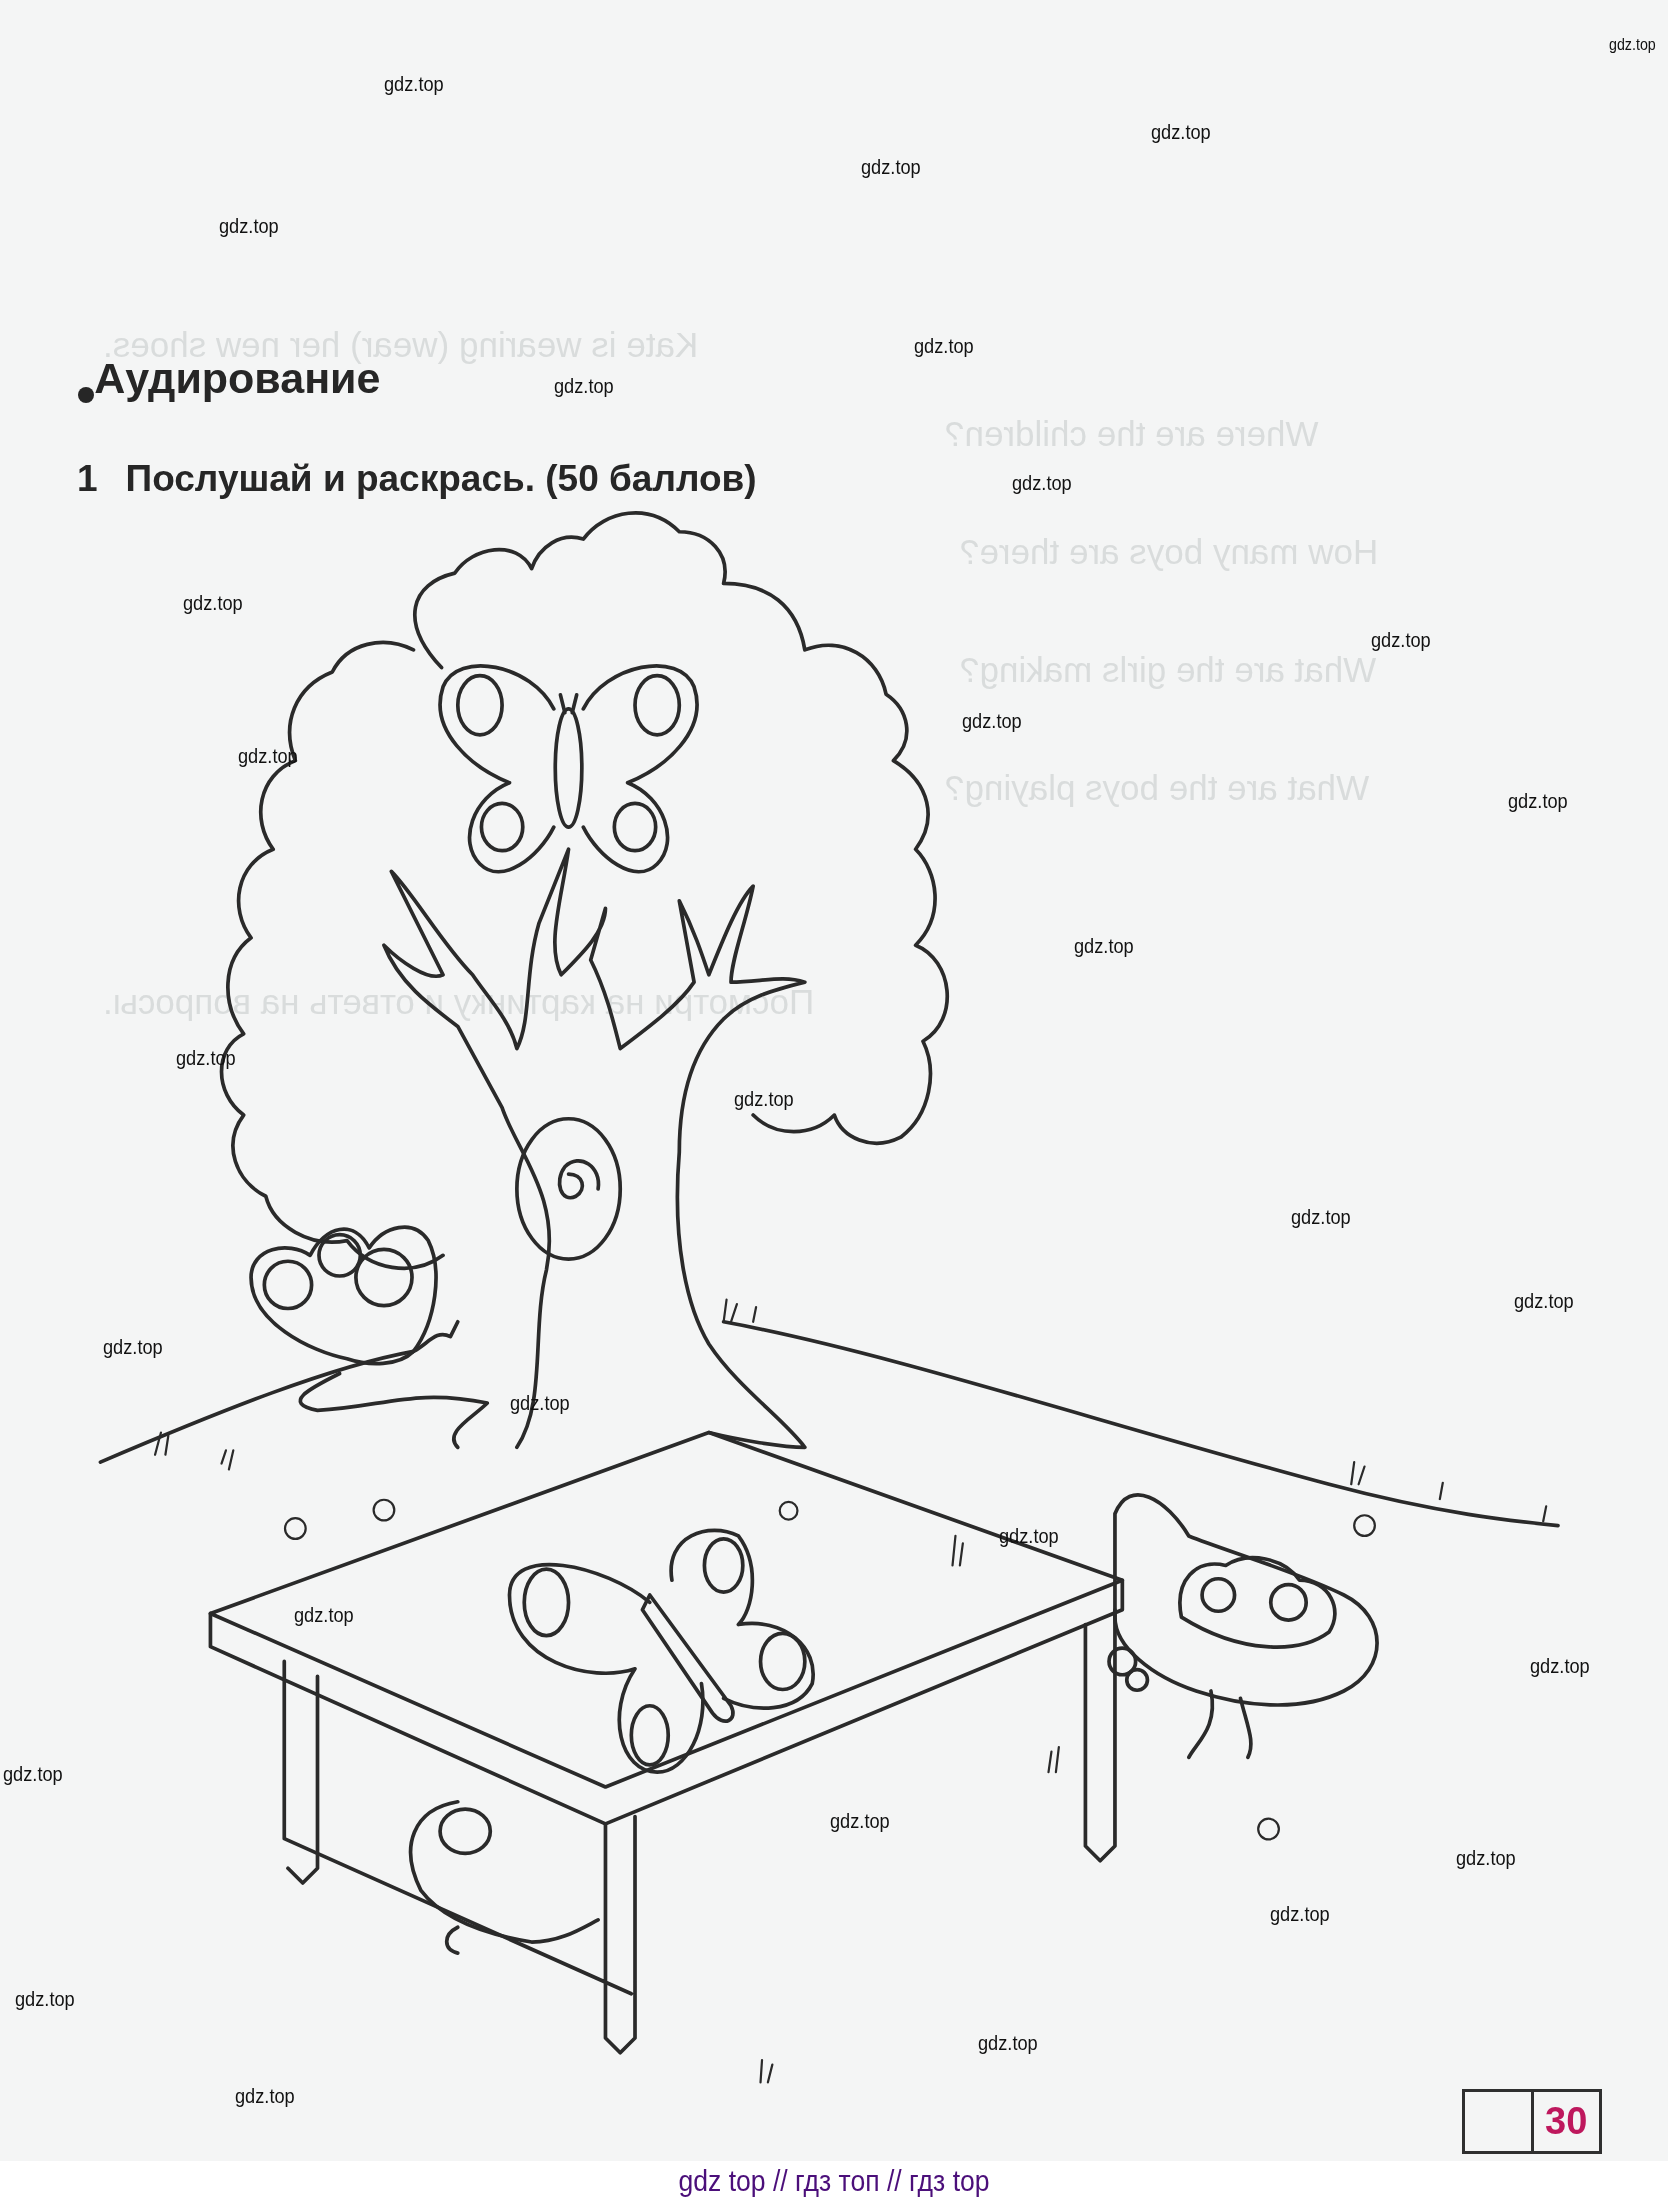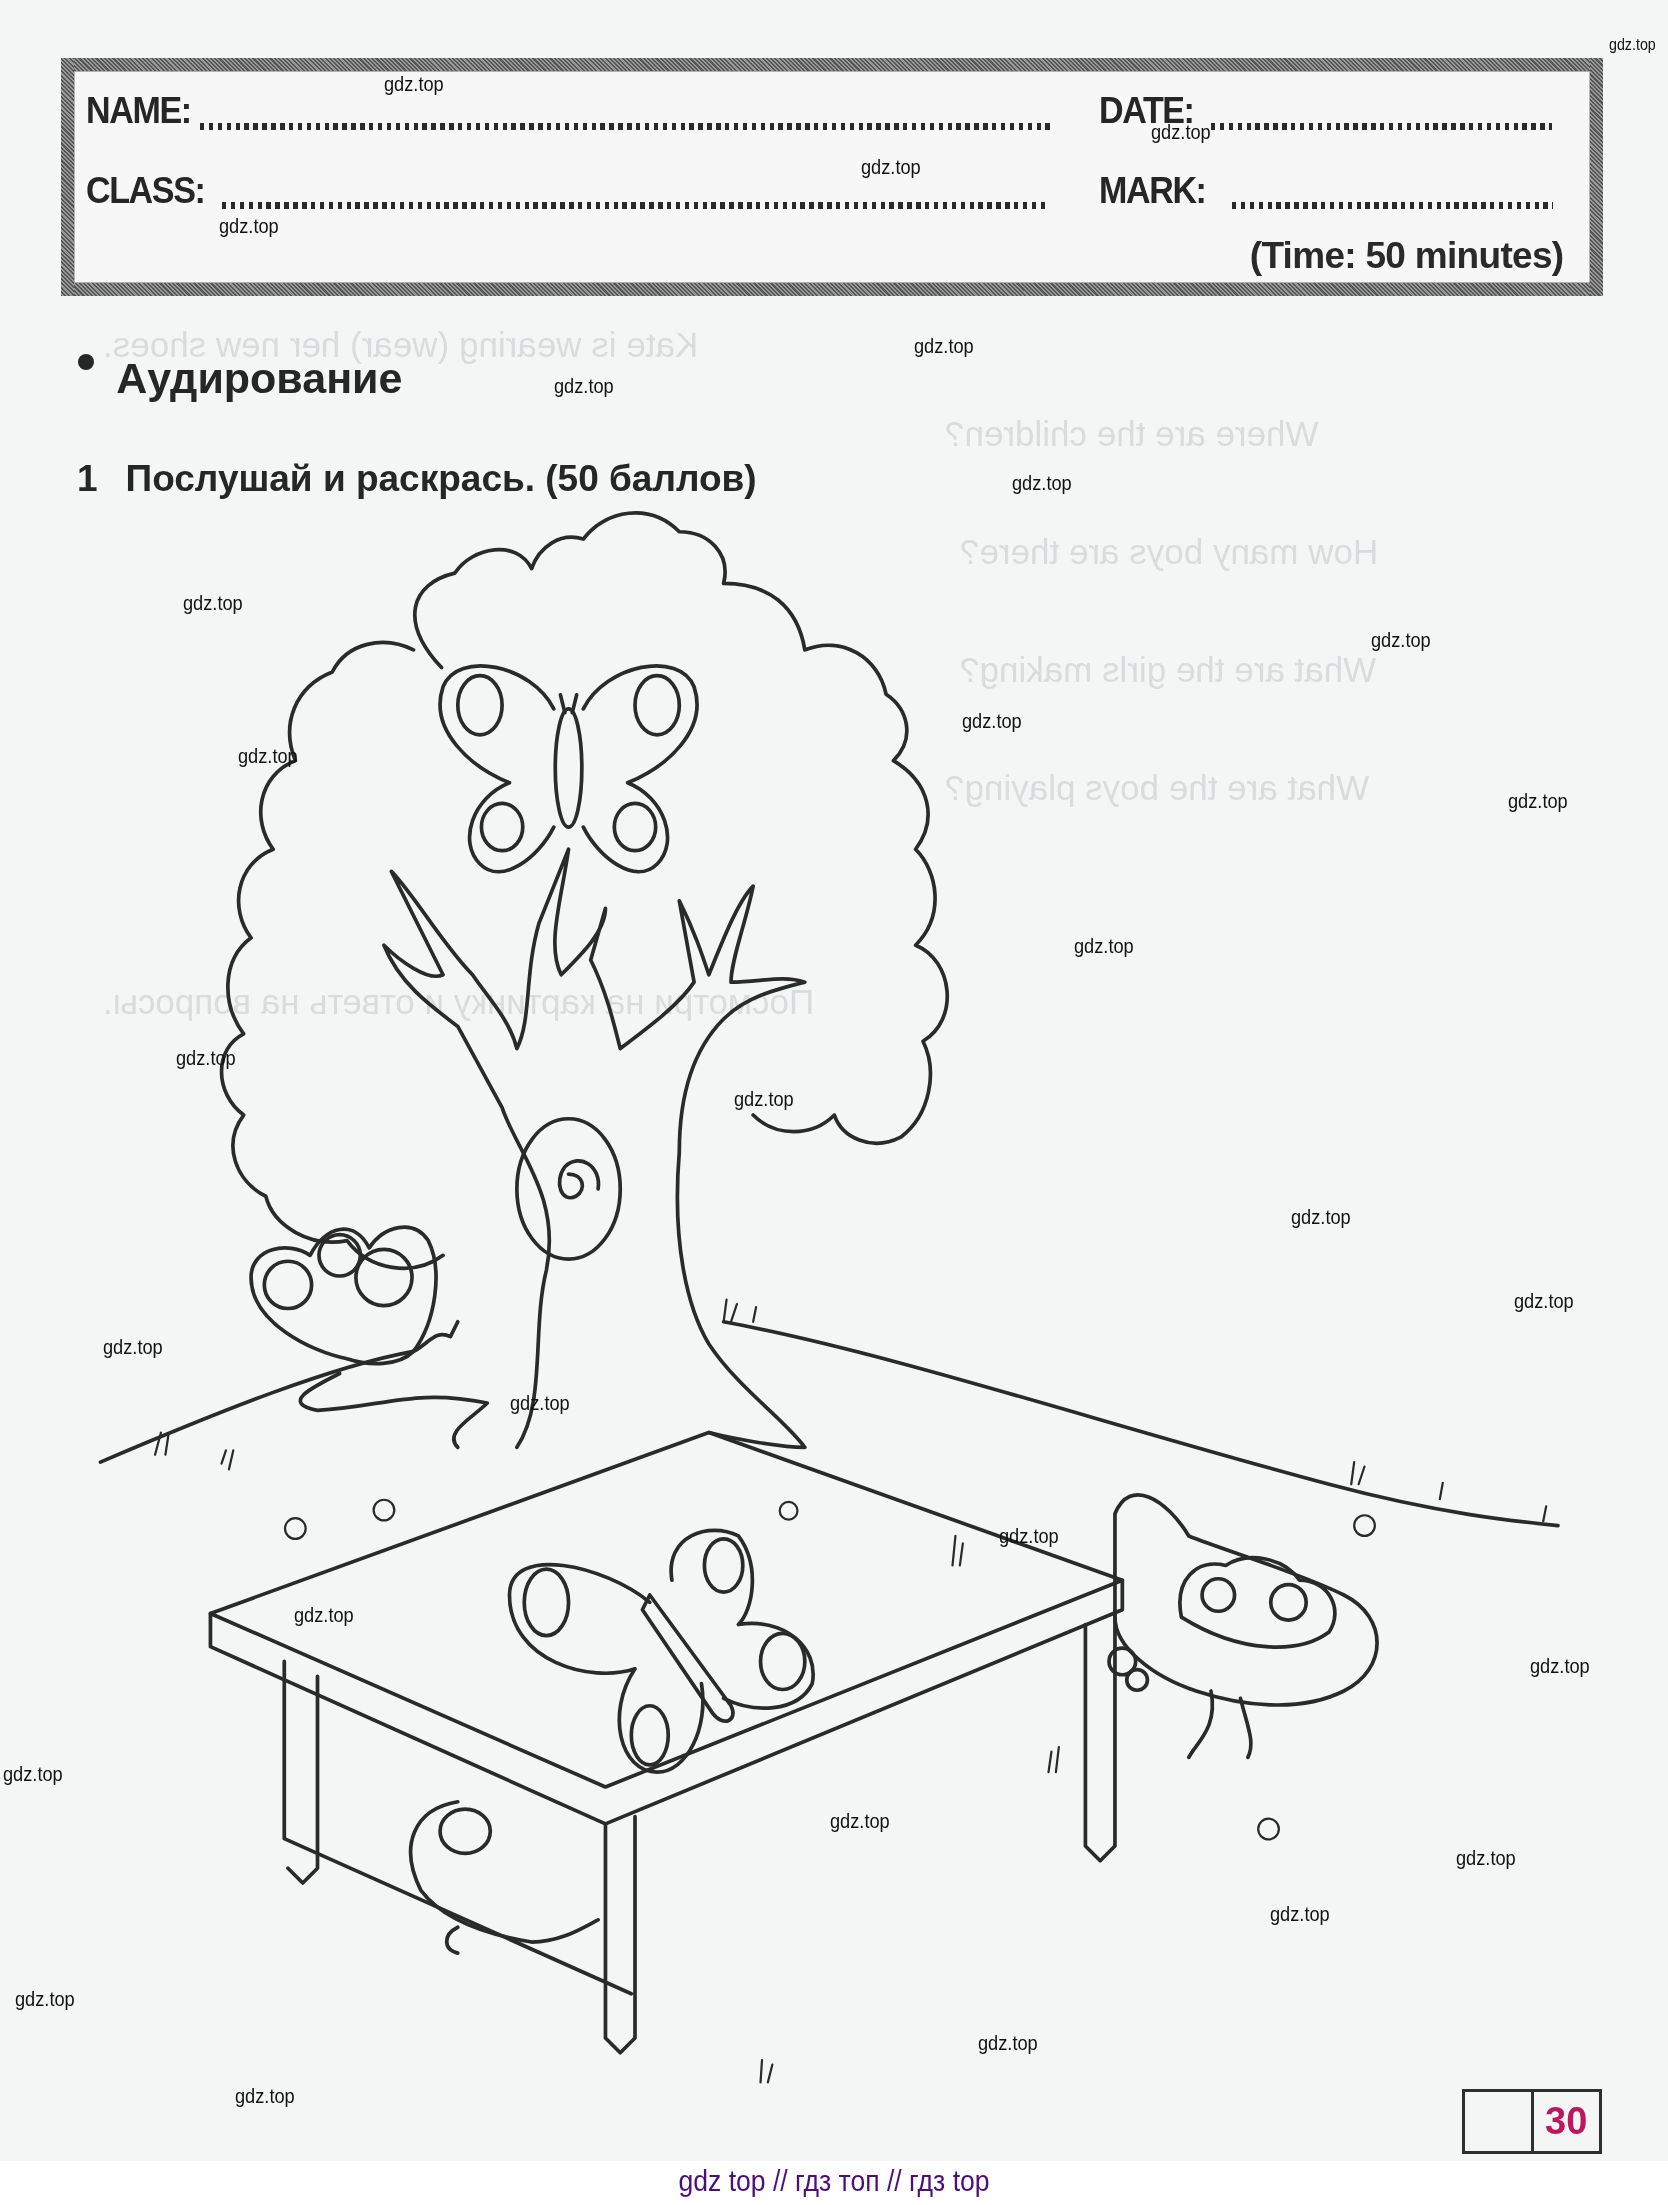--- a/index.html
+++ b/index.html
@@ -14,21 +14,21 @@
 
   
   .header-box{position:absolute;left:61px;top:58px;width:1542px;height:238px;box-sizing:border-box;border:13.3px solid #6e6e6e;background:#f7f7f7;
      box-shadow: inset 0 0 0 0.7px #999;}
   .header-box::before{content:"";position:absolute;inset:-13.3px;border:13.3px solid transparent;
      background:repeating-linear-gradient(45deg,#555 0 1.5px,#999 1.5px 3px);-webkit-mask:linear-gradient(#000 0 0) padding-box exclude,linear-gradient(#000 0 0);pointer-events:none;}
   .hfield{position:absolute;font-weight:bold;color:#262626;font-size:37px;letter-spacing:-1.5px;transform:scaleX(0.92);transform-origin:left top;white-space:nowrap;}
   .hdots{position:absolute;height:7.4px;background:repeating-linear-gradient(90deg,#2a2a2a 0 4.4px,transparent 4.4px 8.9px);}
   .time{position:absolute;right:26.6px;top:164px;font-weight:bold;color:#2a2a2a;font-size:37px;letter-spacing:-0.7px;}
 
-  .section{position:absolute;left:78px;top:354px;font-weight:bold;color:#262626;font-size:43px;display:flex;align-items:flex-start;gap:22px;}
+  .section{position:absolute;left:78px;top:354px;font-weight:bold;color:#262626;font-size:43px;display:flex;align-items:flex-end;}
   .bullet{width:16.2px;height:16.2px;border-radius:50%;background:#262626;display:inline-block;}
   .task{position:absolute;left:77px;top:458px;font-weight:bold;color:#262626;font-size:37px;display:flex;gap:28px;}
 
   .illustration{position:absolute;left:0;top:0;width:1668px;height:2205px;pointer-events:none;}
 
   .score-box{position:absolute;left:1462px;top:2089px;width:140px;height:65px;box-sizing:border-box;border:3.7px solid #2f2f2f;display:flex;}
   .score-box .cell{flex:1;}
   .score-box .cell.left{border-right:3.7px solid #2f2f2f;}
   .score-box .cell.right{display:flex;align-items:center;justify-content:center;font-weight:bold;font-size:38px;color:#be185d;}
 
@@ -41,31 +41,20 @@
 <div class="page">
 
   <div class="ghost" style="left:103px;top:325px;">Kate is wearing (wear) her new shoes.</div>
   <div class="ghost" style="left:945px;top:414px;">Where are the children?</div>
   <div class="ghost" style="left:960px;top:532px;">How many boys are there?</div>
   <div class="ghost" style="left:960px;top:650px;">What are the girls making?</div>
   <div class="ghost" style="left:945px;top:768px;">What are the boys playing?</div>
   <div class="ghost" style="left:103px;top:982px;">Посмотри на картинку и ответь на вопросы.</div>
 
 
-  <div class="header-box">
-    <div class="hfield" style="left:11.8px;top:19px;">NAME:</div>
-    <div class="hdots" style="left:126px;top:52px;width:851px;"></div>
-    <div class="hfield" style="left:1025px;top:19px;">DATE:</div>
-    <div class="hdots" style="left:1137px;top:52px;width:341px;"></div>
-    <div class="hfield" style="left:11.8px;top:99px;">CLASS:</div>
-    <div class="hdots" style="left:148px;top:131px;width:827px;"></div>
-    <div class="hfield" style="left:1025px;top:99px;">MARK:</div>
-    <div class="hdots" style="left:1158px;top:131px;width:321px;"></div>
-    <div class="time">(Time: 50 minutes)</div>
-  </div>
 
   <div class="section">
     <span class="bullet"></span>
     <span>Аудирование</span>
   </div>
 
   <div class="task">
     <span>1</span>
     <span>Послушай и раскрась. (50 баллов)</span>
   </div>

